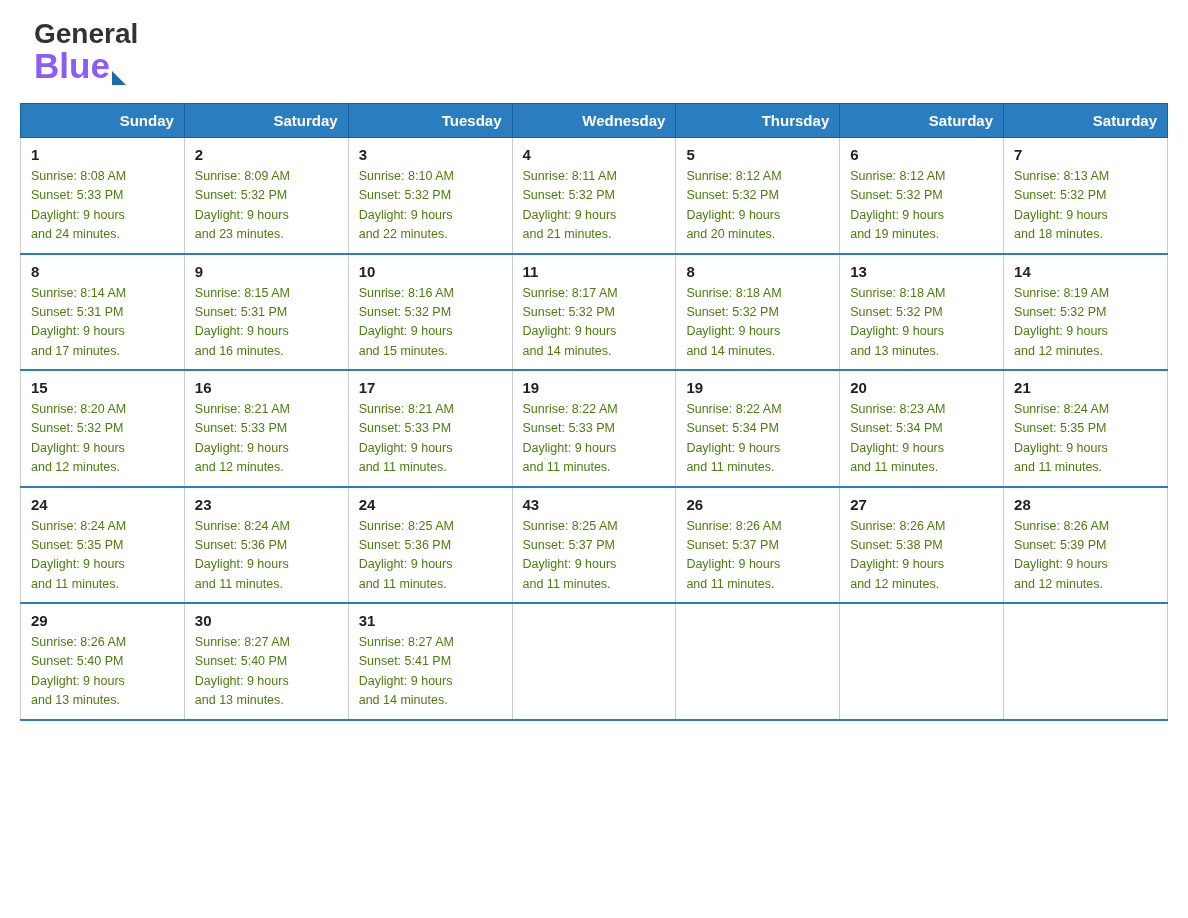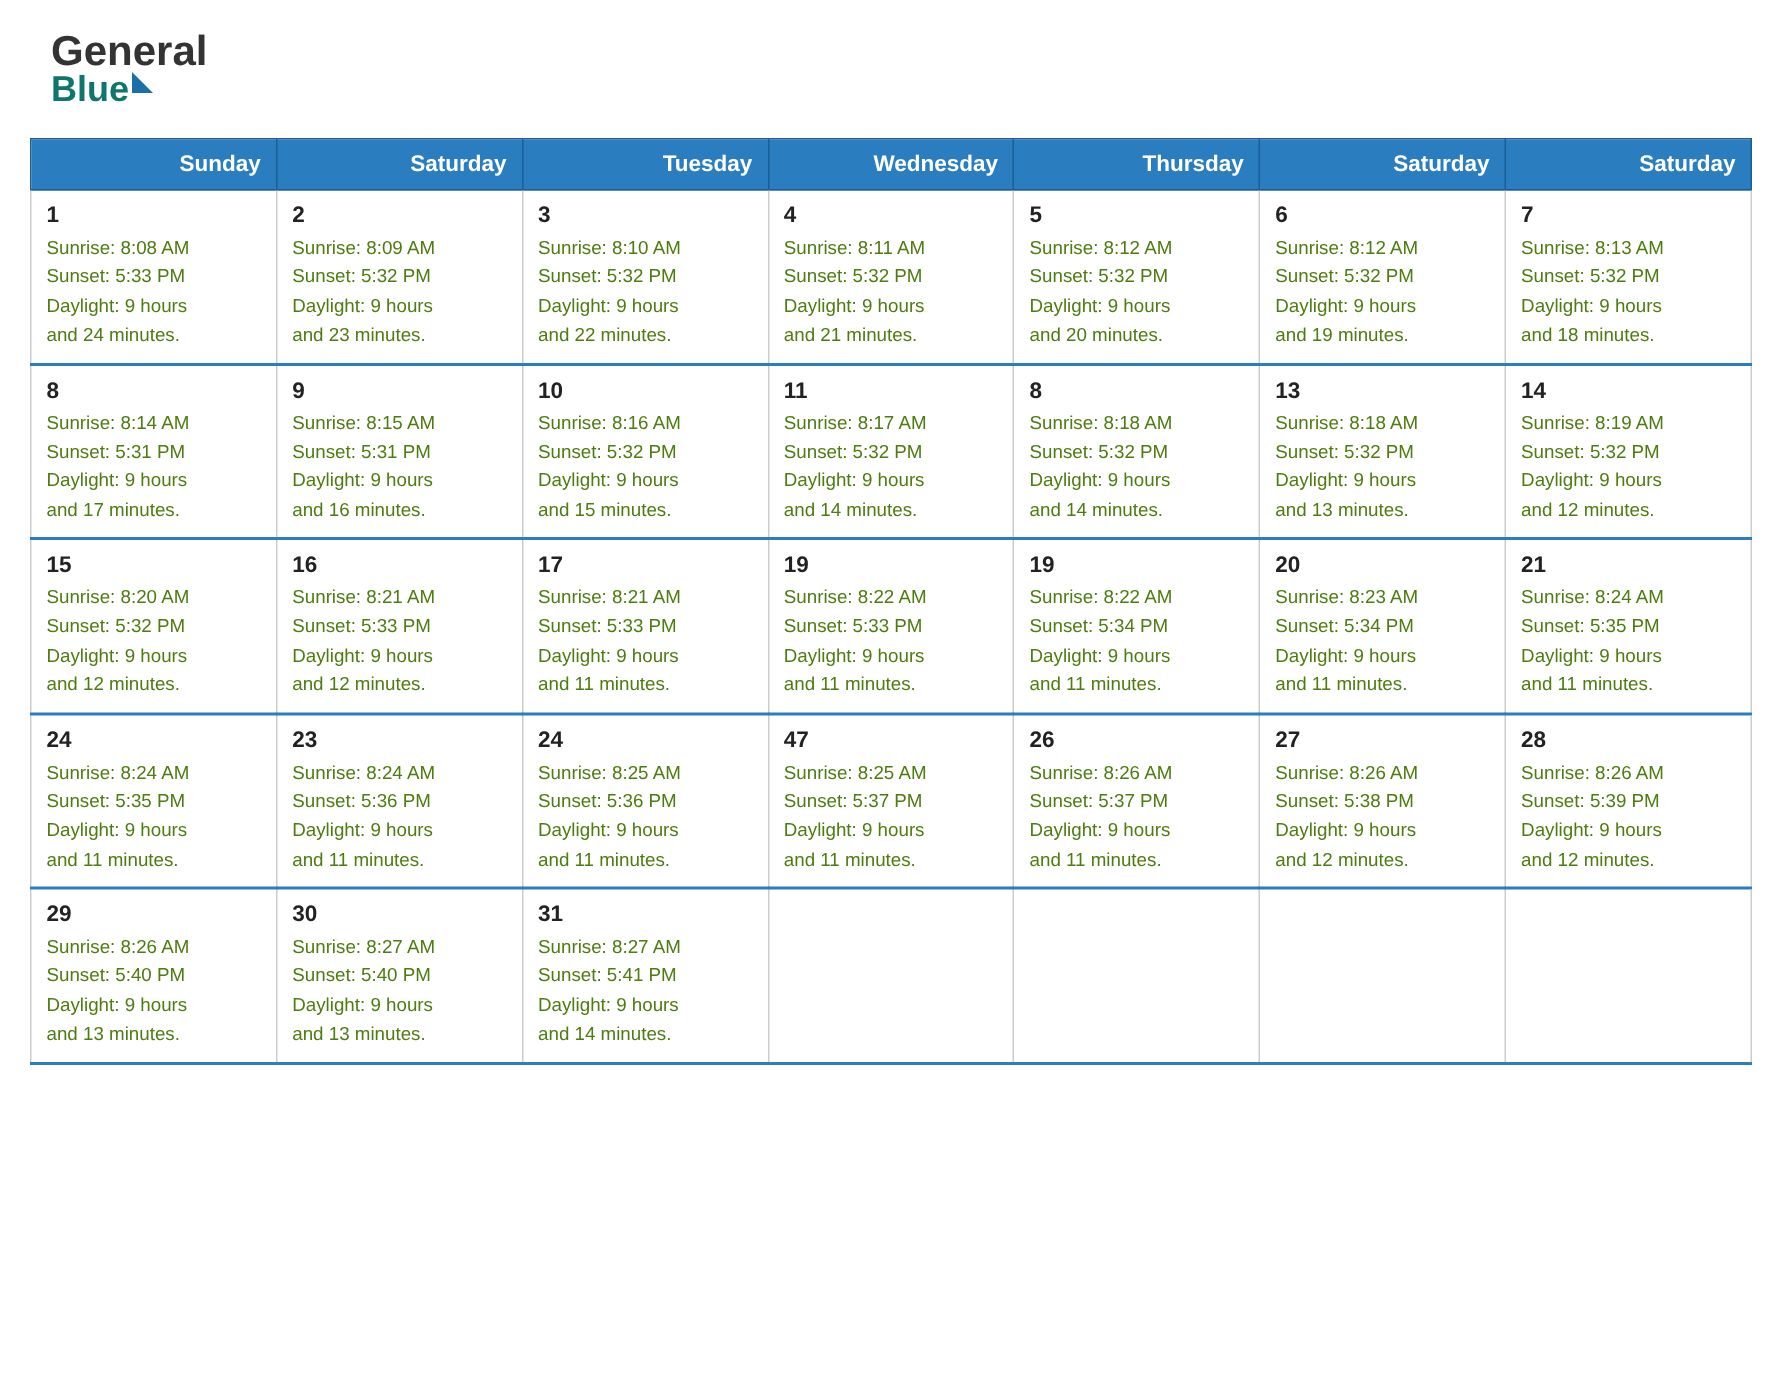--- a/index.html
+++ b/index.html
@@ -22,26 +22,26 @@
       flex-direction: column;
       align-items: flex-start;
     }
     .logo-general {
       font-size: 28px;
       font-weight: bold;
       color: #333;
       line-height: 1;
     }
     .logo-blue {
-      font-size: 24px;
-      font-weight: bold;
-      color: #0f766e;
+      font-size: 35px;
+      font-weight: bold;
+      color: #8b5cf6;
       line-height: 1;
       display: flex;
-      align-items: flex-start;
+      align-items: flex-end;
     }
     .logo-triangle {
       width: 0;
       height: 0;
       border-left: 14px solid #1a6fa8;
       border-top: 14px solid transparent;
       border-bottom: 0px solid transparent;
       display: inline-block;
       margin-left: 2px;
       margin-bottom: -2px;
@@ -228,21 +228,21 @@
         </td>
         <td>
           <span class="day-number">23</span>
           <span class="day-info">Sunrise: 8:24 AM<br>Sunset: 5:36 PM<br>Daylight: 9 hours<br>and 11 minutes.</span>
         </td>
         <td>
           <span class="day-number">24</span>
           <span class="day-info">Sunrise: 8:25 AM<br>Sunset: 5:36 PM<br>Daylight: 9 hours<br>and 11 minutes.</span>
         </td>
         <td>
-          <span class="day-number">47</span>
+          <span class="day-number">43</span>
           <span class="day-info">Sunrise: 8:25 AM<br>Sunset: 5:37 PM<br>Daylight: 9 hours<br>and 11 minutes.</span>
         </td>
         <td>
           <span class="day-number">26</span>
           <span class="day-info">Sunrise: 8:26 AM<br>Sunset: 5:37 PM<br>Daylight: 9 hours<br>and 11 minutes.</span>
         </td>
         <td>
           <span class="day-number">27</span>
           <span class="day-info">Sunrise: 8:26 AM<br>Sunset: 5:38 PM<br>Daylight: 9 hours<br>and 12 minutes.</span>
         </td>

